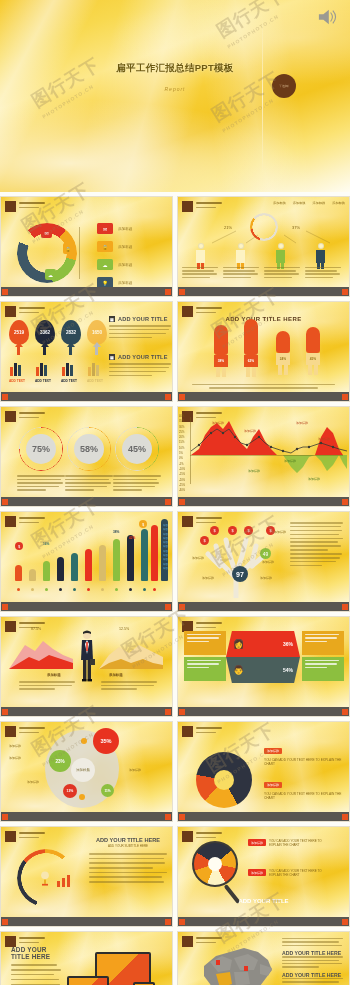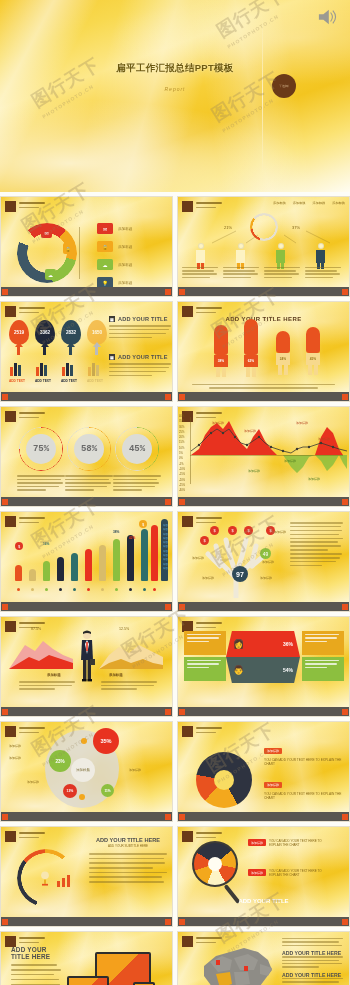--- a/index.html
+++ b/index.html
@@ -118,21 +118,21 @@
   .s4 .fig{ position:absolute; bottom:24px; }
   .s4 .fig .hair{ width:14px; border-radius:7px 7px 3px 3px; }
   .s4 .fig .dress{ width:14px; }
   .s4 .fig .legs{ display:flex;gap:2px;justify-content:center;}
   .s4 .fig .legs span{ width:4px; background:#f7d98d; display:block;}
   .s4 .fig .v{ position:absolute; left:0; right:0; text-align:center; font-size:3.2px; color:#fff; font-weight:bold;}
   .s4 .note{ position:absolute; left:14px; right:14px; bottom:12px; }
   .s4 .note div{ height:1.6px;background:#8d7324;opacity:.5;margin-bottom:2.2px;border-radius:1px;}
 
   
-  .s5 .g{ position:absolute; width:44px; height:44px; top:20px;font-family:Liberation Mono, monospace; }
+  .s5 .g{ position:absolute; width:44px; height:44px; top:20px; }
   .s5 .g .out{ position:absolute; inset:0; border-radius:50%;
      mask:radial-gradient(circle, transparent 0 68%, #000 69%);
      -webkit-mask:radial-gradient(circle, transparent 0 68%, #000 69%);}
   .s5 .g .in{ position:absolute; inset:7px; border-radius:50%; background:#dcdcd6;
      display:flex; align-items:center; justify-content:center; }
   .s5 .g .in span{ font-size:9px; font-weight:bold; color:#6a6a6a; }
   .s5 .txt{ position:absolute; top:68px; width:48px; }
   .s5 .txt div{ height:1.5px;background:#8d7324;opacity:.55;margin-bottom:2px;border-radius:1px;}
 
   

